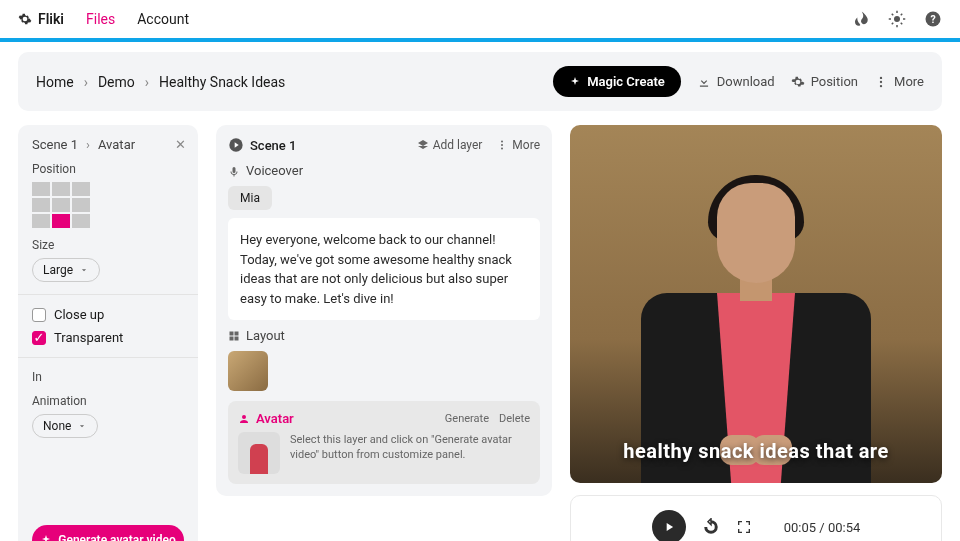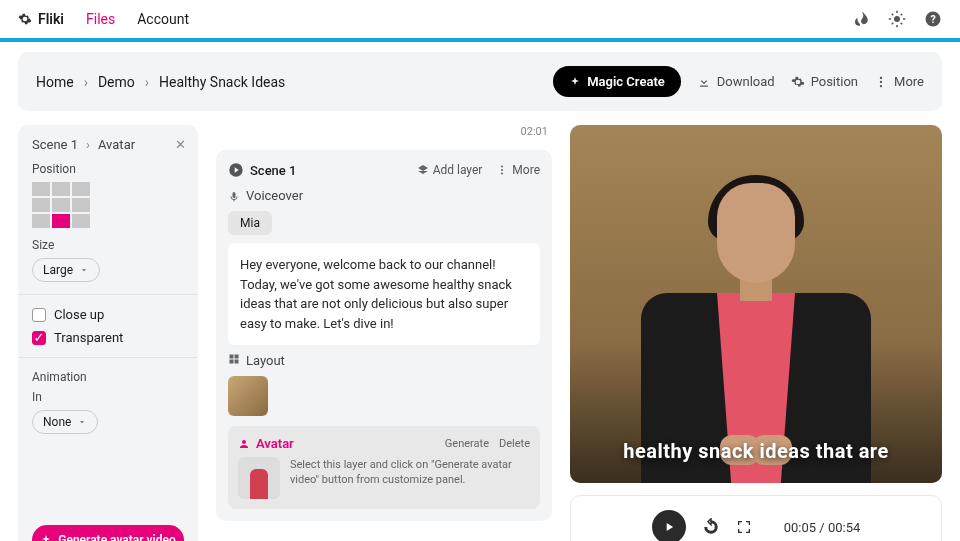--- a/index.html
+++ b/index.html
@@ -47,21 +47,21 @@
     .time-top { text-align: right; font-size: 11px; color: #888; padding-right: 4px; }
     .section-box { background: #f3f4f6; border-radius: 10px; padding: 12px; }
     .sb-head { display: flex; align-items: center; justify-content: space-between; margin-bottom: 10px; }
     .sb-left { display: flex; align-items: center; gap: 6px; font-size: 13px; font-weight: 500; }
     .sb-right { display: flex; align-items: center; gap: 14px; font-size: 12px; color: #555; }
     .sb-right span { cursor: pointer; display: inline-flex; align-items: center; gap: 4px; }
     .vo-row { display: flex; align-items: flex-end; gap: 6px; font-size: 13px; color: #444; margin-bottom: 8px; }
     .voice-chip { display: inline-block; padding: 5px 12px; background: #e5e5e5; border-radius: 6px; font-size: 12px; cursor: pointer; margin-bottom: 8px; }
     .script { background: #fff; border-radius: 6px; padding: 12px; font-size: 13px; line-height: 1.5; color: #2a2a2a; }
     .dur { text-align: right; font-size: 11px; color: #888; margin-top: 6px; }
-    .layout-row { display: flex; align-items: flex-start; gap: 6px; font-size: 13px; color: #444; margin-bottom: 8px; }
+    .layout-row { display: flex; align-items: center; gap: 6px; font-size: 13px; color: #444; margin-bottom: 8px; }
     .thumb { width: 40px; height: 40px; border-radius: 6px; background: linear-gradient(135deg,#c9a875,#8a6b42); cursor: pointer; }
     .avatar-box { background: #e8e8e8; border-radius: 8px; padding: 10px; margin-top: 10px; }
     .av-head { display: flex; align-items: center; justify-content: space-between; margin-bottom: 6px; }
     .av-title { display: inline-flex; align-items: center; gap: 6px; color: #e6007a; font-weight: 600; font-size: 13px; }
     .av-actions { font-size: 11px; color: #666; display: flex; gap: 10px; }
     .av-actions span { cursor: pointer; }
     .av-body { display: flex; gap: 10px; align-items: flex-start; }
     .av-thumb { width: 42px; height: 42px; border-radius: 6px; background: #ddd; position: relative; overflow: hidden; flex-shrink: 0; }
     .av-thumb::after { content:''; position:absolute; left:50%; bottom:0; transform:translateX(-50%); width:18px; height:30px; background:#d04050; border-radius:6px 6px 0 0; }
     .av-hint { font-size: 11px; color: #666; line-height: 1.4; }
@@ -207,39 +207,38 @@
       <span class="chk-box"></span>
       <span>Close up</span>
     </div>
     <div class="chk">
       <span class="chk-box on">✓</span>
       <span>Transparent</span>
     </div>
 
     <div class="divider"></div>
 
+    <div class="sect-label" style="margin-top:4px">In</div>
     <div class="sect-label">Animation</div>
-    <div class="sect-label" style="margin-top:4px">In</div>
     <div class="select-pill">
       <span>None</span>
       <svg width="10" height="10" viewBox="0 0 24 24">
           <path fill="#666" d="M7 10l5 5 5-5z"></path>
         </svg>
     </div>
 
     <div class="gen-avatar">
       <svg width="12" height="12" viewBox="0 0 24 24">
           <path fill="#fff" d="M12 2l2 6 6 2-6 2-2 6-2-6-6-2 6-2z"></path>
         </svg>
       <span>Generate avatar video</span>
     </div>
   </div>
 
   <div class="mid">
-    <div class="time-top">02:01</div>
 
     <div class="section-box">
       <div class="sb-head">
         <div class="sb-left">
           <svg width="16" height="16" viewBox="0 0 24 24" style="cursor:pointer">
               <circle cx="12" cy="12" r="10" fill="#555"></circle>
               <path fill="#fff" d="M10 8l6 4-6 4z"></path>
             </svg>
           <span>Scene 1</span>
         </div>

